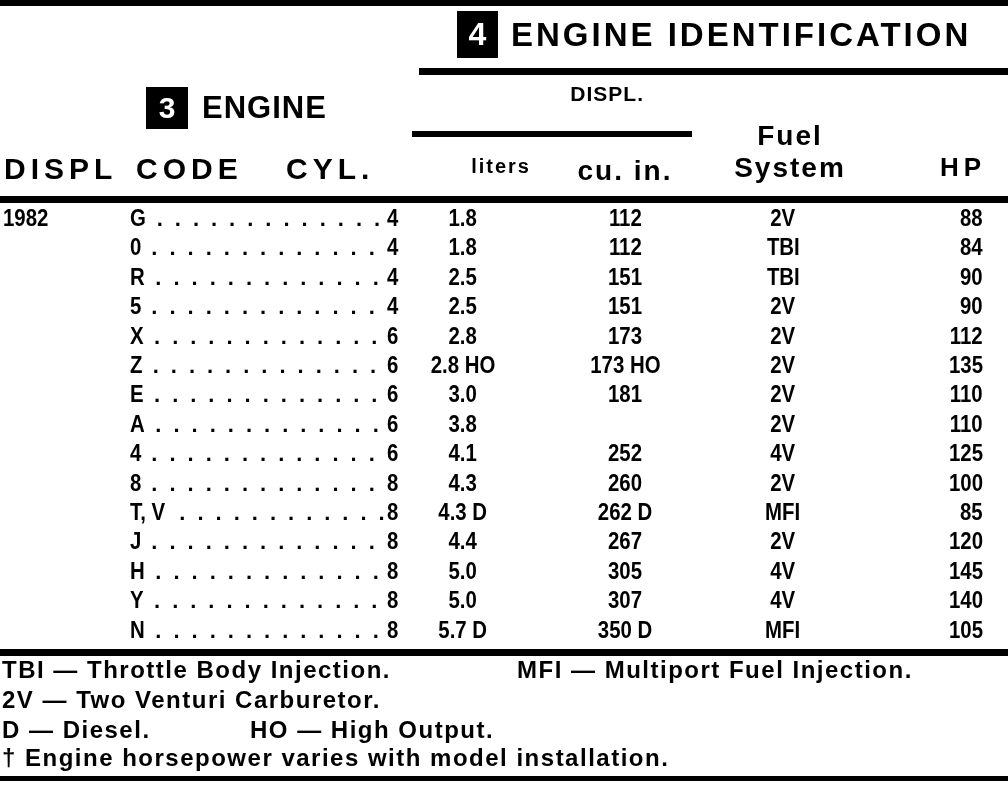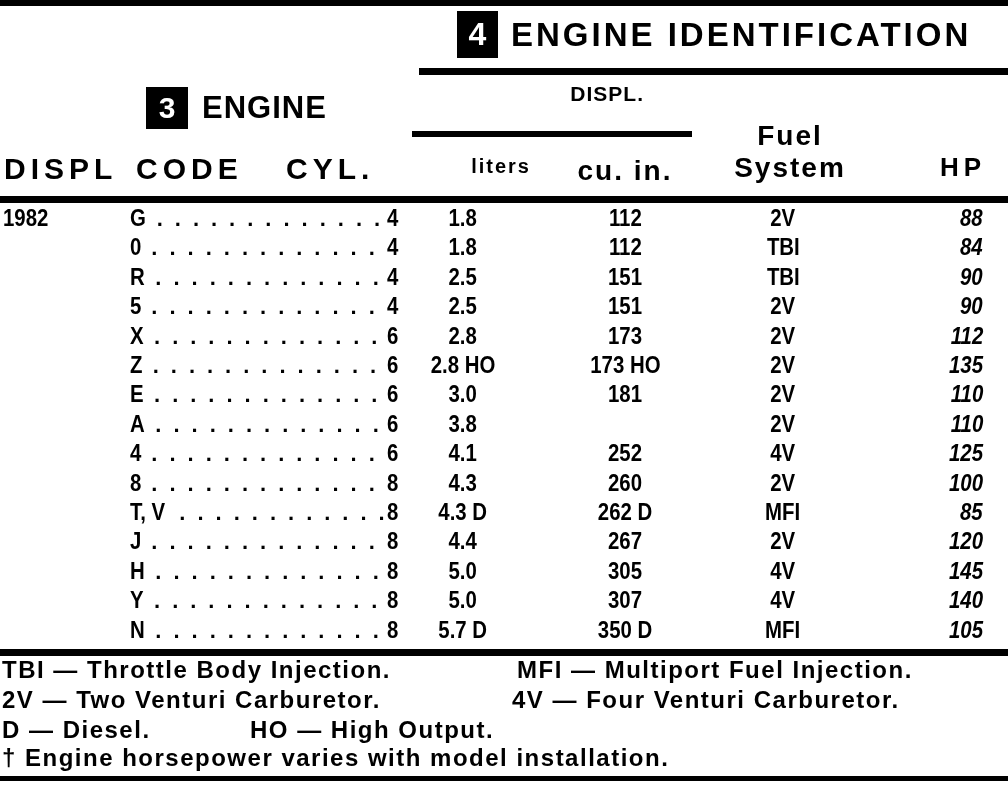--- a/index.html
+++ b/index.html
@@ -35,21 +35,21 @@
 
   .trow{position:absolute;left:0;width:1008px;height:30px;line-height:30px;
     font-size:24px;font-weight:bold;}
   .year-cell{position:absolute;left:3px;}
   .code-cell{position:absolute;left:130px;width:268px;display:flex;align-items:baseline;}
   .leader{flex:1;overflow:hidden;white-space:nowrap;letter-spacing:12px;
     font-size:22px;padding-left:8px;}
   .c-liters{position:absolute;left:395px;width:136px;text-align:center;}
   .c-cuin{position:absolute;left:550px;width:150px;text-align:center;}
   .c-fuel{position:absolute;left:710px;width:146px;text-align:center;}
-  .c-hp{position:absolute;left:880px;width:103px;text-align:right;font-style:italic;}
+  .c-hp{position:absolute;left:880px;width:103px;text-align:right;}
 
   .t{display:inline-block;transform:scaleX(0.85);white-space:nowrap;}
   .tl{transform-origin:0 50%;}
   .tc{transform-origin:50% 50%;}
   .tr{transform-origin:100% 50%;}
 
   .lg{position:absolute;font-size:24px;font-weight:bold;letter-spacing:1.5px;white-space:nowrap;}
   .lg-tbi{left:2px;top:656px;}
   .lg-mfi{left:517px;top:656px;}
   .lg-2v{left:2px;top:686px;}
@@ -256,20 +256,19 @@
     <span class="c-cuin"><span class="t tc">350 D</span></span>
     <span class="c-fuel"><span class="t tc">MFI</span></span>
     <span class="c-hp"><span class="t tr">105</span></span>
   </div>
 
   <div class="rule r-mid"></div>
 
   <div class="lg lg-tbi">TBI — Throttle Body Injection.</div>
   <div class="lg lg-mfi">MFI — Multiport Fuel Injection.</div>
   <div class="lg lg-2v">2V — Two Venturi Carburetor.</div>
-  <div class="lg lg-4v">4V — Four Venturi Carburetor.</div>
   <div class="lg lg-d">D — Diesel.</div>
   <div class="lg lg-ho">HO — High Output.</div>
   <div class="lg lg-note">† Engine horsepower varies with model installation.</div>
 
   <div class="rule r-bottom"></div>
 
 </div>
 
 </body></html>

